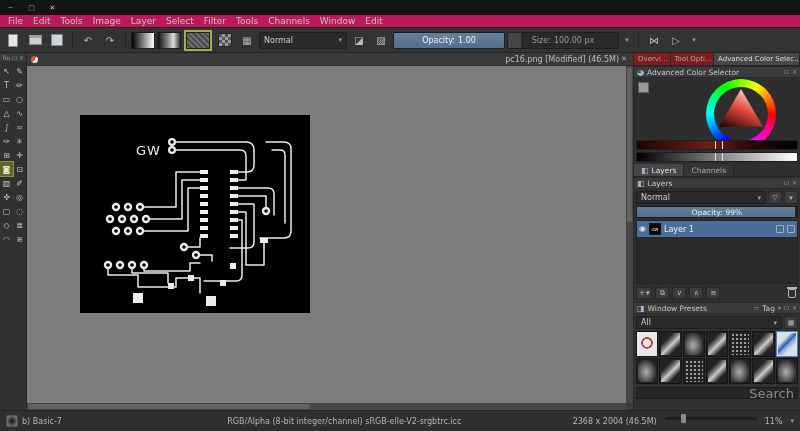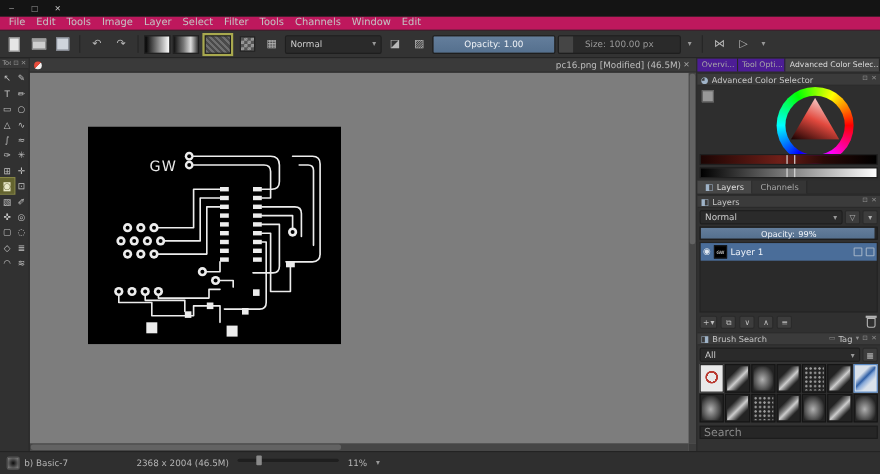--- a/index.html
+++ b/index.html
@@ -64,21 +64,21 @@
 .artwork{position:absolute;left:53px;top:49px;width:230px;height:198px;}
 .vscroll{position:absolute;top:13px;right:0;bottom:7px;width:7px;background:#464646;}
 .vscroll .thumb{position:absolute;top:1px;left:1px;right:1px;height:46%;background:#636363;border-radius:2px;}
 .hscroll{position:absolute;left:0;right:7px;bottom:0;height:7px;background:#464646;}
 .hscroll .thumb{position:absolute;left:1px;top:1px;bottom:1px;width:47%;background:#636363;border-radius:2px;}
 .scroll-corner{position:absolute;right:0;bottom:0;width:7px;height:7px;background:#3c3c3c;}
 
 
 .rpanel{position:absolute;right:0;top:53px;bottom:21px;width:167px;background:#323232;border-left:1px solid #282828;font-size:8px;z-index:5;}
 .dock-tabs{display:flex;height:13px;background:#2e2e2e;border-bottom:1px solid #262626;}
-.dock-tab{padding:0 4px;display:flex;align-items:center;font-size:7px;color:#a8a8a8;border-right:1px solid #262626;background:#4c1d95;white-space:nowrap;overflow:hidden;}
+.dock-tab{padding:0 4px;display:flex;align-items:center;font-size:7px;color:#a8a8a8;border-right:1px solid #262626;background:#7f1d1d;white-space:nowrap;overflow:hidden;}
 .dock-tab.active{background:#474747;color:#ddd;}
 .docker-header{height:12px;background:#3b3b3b;border-top:1px solid #2a2a2a;border-bottom:1px solid #2a2a2a;display:flex;align-items:center;gap:3px;padding:0 3px;font-size:7.5px;color:#c6c6c6;}
 .dh-glyph{font-size:8px;color:#9fb3c8;}
 .dh-title{flex:1;white-space:nowrap;overflow:hidden;}
 .color-area{height:86px;background:#2e2e2e;position:relative;}
 .swatch-sq{position:absolute;left:4px;top:4px;width:11px;height:11px;background:#989898;border:1px solid #5f5f5f;}
 .wheel{position:absolute;right:24px;top:1px;width:70px;height:70px;border-radius:50%;background:conic-gradient(from 90deg,#f00,#f0f,#00f,#0ff,#0f0,#ff0,#f00);}
 .wheel-hole{position:absolute;inset:8px;border-radius:50%;background:#2e2e2e;}
 .wheel-tri{position:absolute;left:13px;top:10px;width:44px;height:43px;clip-path:polygon(50% 0,100% 88%,0 88%);background:linear-gradient(205deg,#ffffff 2%,#e2493e 48%,#150000 92%);}
 .strips{position:absolute;left:2px;right:2px;bottom:2px;}
@@ -114,21 +114,21 @@
 .preset{height:26px;background:#232323;border:1px solid #141414;position:relative;overflow:hidden;}
 .preset:after{content:"";position:absolute;inset:1px;}
 .preset.v-smear:after{background:linear-gradient(135deg,transparent 28%,#8b8b8b 46%,#cdcdcd 54%,transparent 76%);}
 .preset.v-soft:after{background:radial-gradient(ellipse at 45% 55%,#b0b0b0 0%,#4e4e4e 55%,transparent 78%);}
 .preset.v-dots:after{background-image:radial-gradient(#9c9c9c 0.8px,transparent 1.3px);background-size:4px 4px;}
 .preset.eraser{background:#e9e9e9;}
 .preset.eraser:after{background:radial-gradient(circle at 50% 45%,transparent 4px,rgba(180,40,30,.9) 4px,rgba(180,40,30,.9) 5.5px,transparent 6px);}
 .preset.selected{background:#d9e1eb;border:1px solid #4d7fbe;}
 .preset.selected:after{background:linear-gradient(135deg,transparent 30%,#2f5fa6 47%,#86a8d8 55%,transparent 72%);}
 .search-row{padding:3px 2px 0;}
-.search-input{width:100%;height:12px;background:#262626;border:1px solid #1c1c1c;color:#ccc;font-size:10px;padding:0 3px;font-family:inherit;}
+.search-input{width:100%;height:12px;background:#262626;border:1px solid #1c1c1c;color:#ccc;font-size:13px;padding:0 3px;font-family:inherit;text-align:right;}
 .search-input::placeholder{color:#8a8a8a;}
 
 
 .statusbar{position:absolute;left:0;right:0;bottom:0;height:21px;background:#2f2f2f;border-top:1px solid #232323;display:flex;align-items:center;font-size:8px;color:#b5b5b5;padding:0 6px;gap:8px;z-index:6;}
 .sb-left{display:flex;align-items:center;gap:4px;min-width:110px;}
 .sb-thumb{width:12px;height:12px;border-radius:2px;border:1px solid #555;background:radial-gradient(circle,#0c0c0c 0%,#5c5c5c 60%,#8c8c8c 100%);}
 .sb-center{flex:1;text-align:center;white-space:nowrap;overflow:hidden;}
 .sb-right{display:flex;align-items:flex-start;gap:8px;}
 .zoom-track{width:92px;height:3px;background:#1f1f1f;border-radius:2px;position:relative;}
 .zoom-thumb{position:absolute;left:18%;top:-3px;width:5px;height:9px;background:#8a8a8a;border-radius:1px;}
@@ -435,21 +435,21 @@
       <div class="lt-btn">⧉</div>
       <div class="lt-btn">∨</div>
       <div class="lt-btn">∧</div>
       <div class="lt-btn">≡</div>
       <div class="trash"></div>
     </div>
   </div>
 
   <div class="docker-header">
     <span class="dh-glyph">◨</span>
-    <span class="dh-title">Brush Search</span>
+    <span class="dh-title">Window Presets</span>
     <span class="mini-ic">▭</span>
     <span>Tag</span>
     <span class="mini-ic">▾</span>
     <span class="mini-ic">⊡</span>
     <span class="mini-ic">✕</span>
   </div>
 
   <div class="filter-row">
     <div class="dropdown dd-all">
       <span>All</span>
@@ -478,20 +478,21 @@
   <div class="search-row">
     <input class="search-input" type="text" placeholder="Search" style="">
   </div>
 </div>
 
 <div class="statusbar">
   <div class="sb-left">
     <span class="sb-thumb"></span>
     <span>b) Basic-7</span>
   </div>
+  <div class="sb-center">RGB/Alpha (8-bit integer/channel)  sRGB-elle-V2-srgbtrc.icc</div>
   <div class="sb-right">
     <span>2368 x 2004 (46.5M)</span>
     <div class="zoom-track">
       <div class="zoom-thumb"></div>
     </div>
     <span>11%</span>
     <span class="sb-caret">▾</span>
   </div>
 </div>
 

